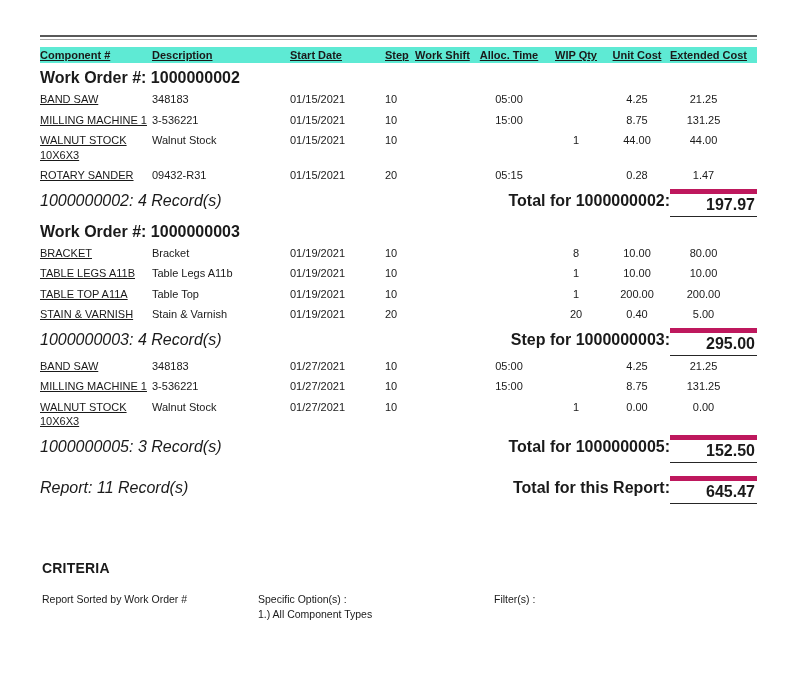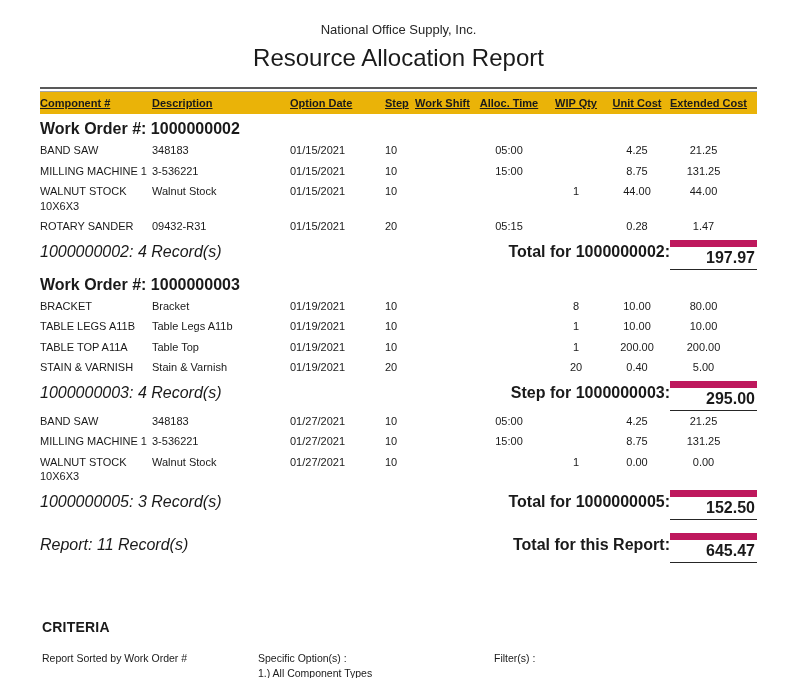--- a/index.html
+++ b/index.html
@@ -26,35 +26,35 @@
 
   
   .row {
     display: grid;
     grid-template-columns: 112px 138px 95px 30px 55px 78px 56px 66px 87px;
     font-size: 11px;
     line-height: 14.5px;
   }
   .data-row { padding: 3px 0; }
   .band {
-    margin-top: 0;
-    background: #eab308;
-    height: 22px;
+    margin-top: 7px;
+    background: #5eead4;
+    height: 16px;
     align-items: center;
   }
   .band .ch {
     font-weight: bold;
     text-decoration: underline;
     font-size: 11px;
     color: #1a1a1a;
     white-space: nowrap;
   }
   .c-alloc, .c-wip, .c-unit, .c-ext { text-align: center; }
   .c-ext { padding-right: 20px; }
-  .c-comp { padding-right: 4px; }
+  .c-comp { padding-right: 4px; text-decoration: underline; }
 
   .wo-head {
     font-weight: bold;
     font-size: 16px;
     line-height: 13px;
     padding: 8px 0 5px 0;
   }
 
   
   .total-row {
@@ -63,21 +63,21 @@
     font-size: 16px;
     line-height: 14px;
     padding-top: 3px;
     align-items: start;
   }
   .rec { font-style: italic; padding-top: 5px; }
   .tlabel { font-weight: bold; text-align: right; padding-top: 5px; }
   .tval {
     font-weight: bold;
     text-align: right;
-    border-top: 7px solid #be185d;
+    border-top: 5px solid #be185d;
     border-bottom: 1px solid #262626;
     padding: 4px 2px 4px 0;
   }
   .grand { margin-top: 10px; }
 
   
   .criteria { margin-top: 56px; padding-left: 2px; }
   .crit-head { font-size: 14px; font-weight: bold; letter-spacing: 0.2px; }
   .crit-row {
     margin-top: 16px;
@@ -85,31 +85,27 @@
     grid-template-columns: 216px 236px 1fr;
     font-size: 10.5px;
     line-height: 15px;
   }
 </style>
 </head>
 <body>
 
 <div class="page">
 
-  <div class="report-header">
-    <div class="company">National Office Supply, Inc.</div>
-    <div class="title">Resource Allocation Report</div>
-  </div>
 
   <div class="double-rule"></div>
 
   <div class="row band">
     <div class="ch c-comp">Component #</div>
     <div class="ch c-desc">Description</div>
-    <div class="ch c-date">Option Date</div>
+    <div class="ch c-date">Start Date</div>
     <div class="ch c-step">Step</div>
     <div class="ch c-shift">Work Shift</div>
     <div class="ch c-alloc">Alloc. Time</div>
     <div class="ch c-wip">WIP Qty</div>
     <div class="ch c-unit">Unit Cost</div>
     <div class="ch c-ext">Extended Cost</div>
   </div>
 
   <div class="wo-head">Work Order #: 1000000002</div>
 

